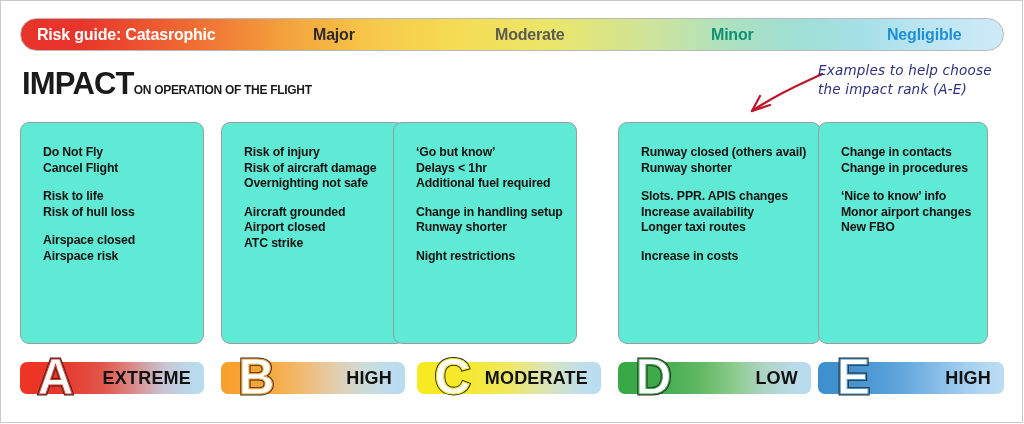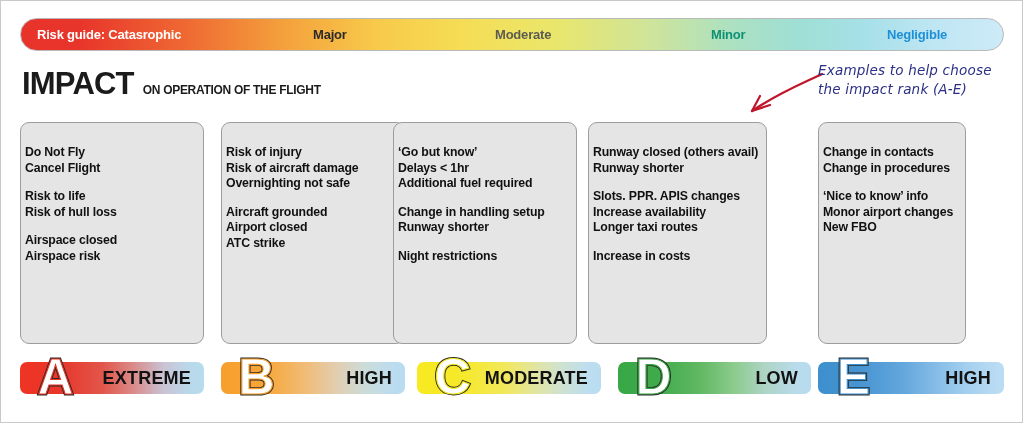--- a/index.html
+++ b/index.html
@@ -35,34 +35,34 @@
        #a6e0e8 86%,
        #bfe6f3 93%,
        #cdeaf7 100%);
     overflow:hidden;
   }
   .risk-bar .labels{
     position:absolute;left:0;top:0;width:100%;height:100%;
     display:flex;align-items:center;
   }
   .rl{
-    font-weight:bold;font-size:13px;letter-spacing:-0.2px;
+    font-weight:bold;font-size:16px;letter-spacing:-0.2px;
     white-space:nowrap;
   }
   .rl-0{position:absolute;left:16px;color:#ffffff;}
   .rl-0 .lead{color:#ffffff;}
   .rl-1{position:absolute;left:292px;color:#2b2b2b;}
   .rl-2{position:absolute;left:474px;color:#5c5c52;}
   .rl-3{position:absolute;left:690px;color:#119173;}
   .rl-4{position:absolute;left:866px;color:#1f90d6;}
 
   
   .title-row{
     position:absolute;left:22px;top:66px;
-    display:flex;align-items:baseline;gap:9px;
+    display:flex;align-items:baseline;
   }
   .title-main{
     font-size:31px;font-weight:bold;color:#1b1b1b;
     letter-spacing:-0.8px;font-family:"Liberation Sans", sans-serif;
   }
   .title-sub{
     font-size:12px;font-weight:bold;color:#1b1b1b;letter-spacing:-0.3px;
   }
 
   
@@ -72,31 +72,31 @@
     font-family:"DejaVu Sans", sans-serif;
     font-size:13.5px;font-style:italic;line-height:19px;
     letter-spacing:0.2px;
   }
   .arrow-svg{position:absolute;left:730px;top:72px;width:100px;height:48px;}
 
   
   .cards{position:absolute;left:0;top:122px;width:1024px;height:222px;}
   .card{
     position:absolute;top:0;width:184px;height:222px;
-    background:#e5e5e5;
+    background:#5eead4;
     border:1px solid #9d9d9d;
     border-radius:9px;
     box-sizing:border-box;
-    padding:22px 0 0 4px;
+    padding:22px 0 0 22px;
   }
   .card-0{left:20px;}
   .card-1{left:221px;}
   .card-2{left:393px;}
-  .card-3{left:588px;width:179px;}
-  .card-4{left:818px;width:148px;}
+  .card-3{left:618px;width:203px;}
+  .card-4{left:818px;width:170px;}
 
   .grp{margin-bottom:13px;}
   .grp .ln{
     font-size:12.3px;font-weight:bold;color:#111111;
     line-height:15.6px;white-space:nowrap;letter-spacing:-0.15px;
   }
 
   
   .ranks{position:absolute;left:0;top:356px;width:1024px;height:46px;}
   .rank{

